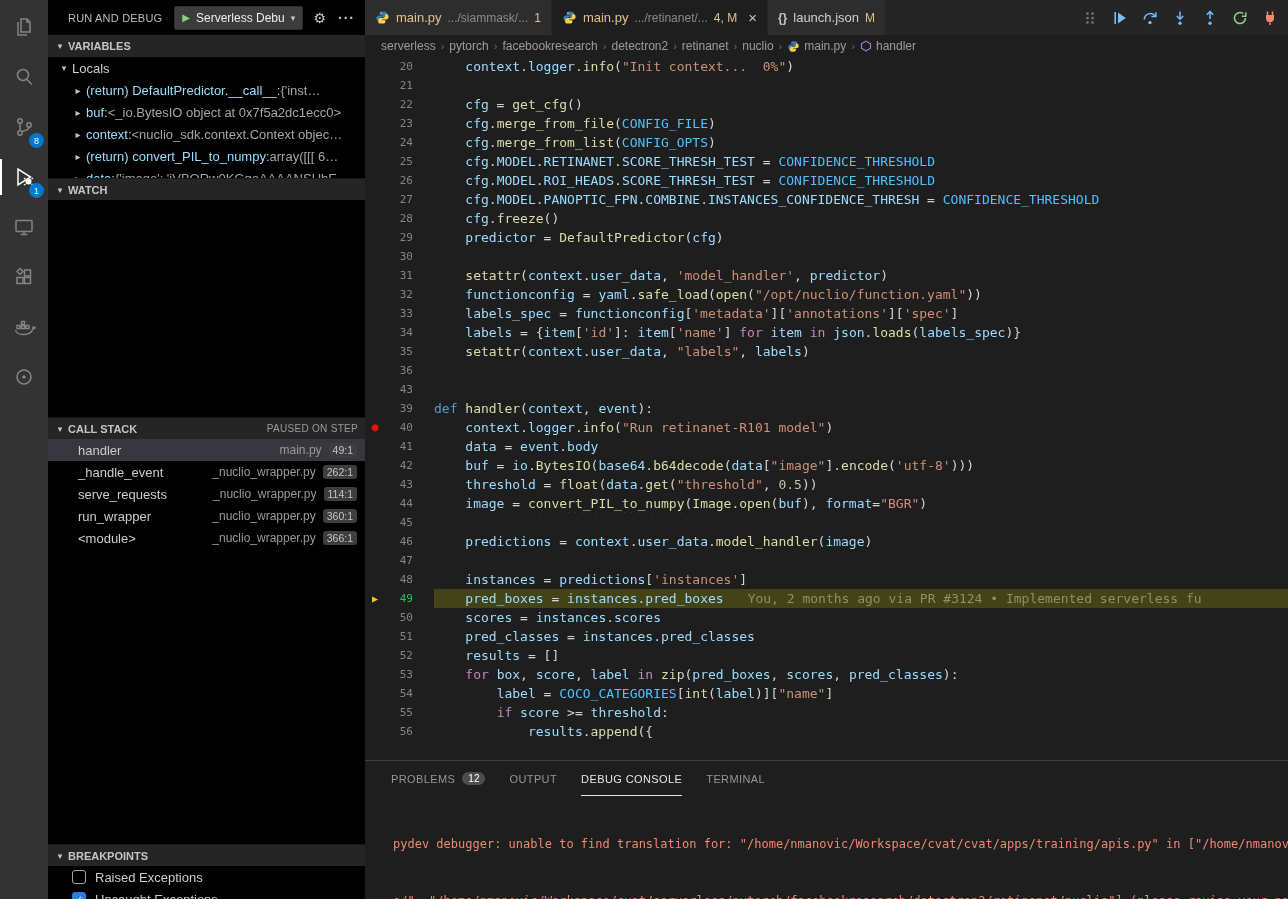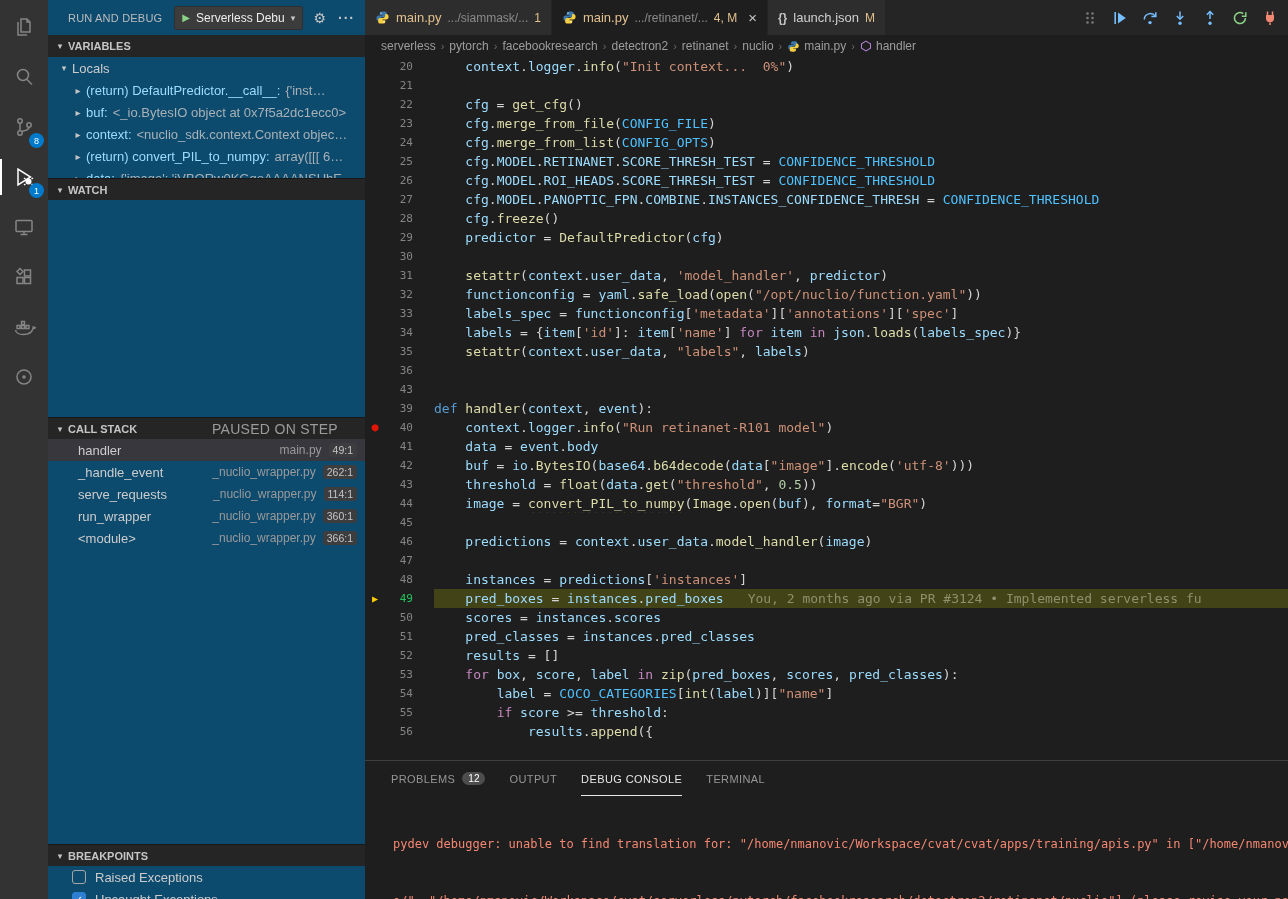--- a/index.html
+++ b/index.html
@@ -10,43 +10,43 @@
   
   .activitybar { width:48px; flex:none; background:#333333; display:flex; flex-direction:column; padding-top:2px; }
   .ab-item { position:relative; height:50px; display:flex; align-items:center; justify-content:center; color:#858585; cursor:pointer; }
   .ab-item.active { color:#ffffff; }
   .ab-item.active::before { content:""; position:absolute; left:0; top:7px; bottom:7px; width:2px; background:#ffffff; }
   .ab-badge { position:absolute; right:4px; bottom:4px; min-width:15px; height:15px; border-radius:9px;
     background:#007acc; color:#fff; font-size:9px; display:flex; align-items:center; justify-content:center; padding:0 3px; }
   .ab-item svg { display:block; }
 
   
-  .sidebar { width:317px; flex:none; background:#0c4a6e; color:#cccccc; display:flex; flex-direction:column; overflow:hidden; }
+  .sidebar { width:317px; flex:none; background:#000000; color:#cccccc; display:flex; flex-direction:column; overflow:hidden; }
   .sb-titlebar { height:35px; flex:none; display:flex; align-items:center; padding:0 10px 0 20px; }
   .sb-title { font-size:11px; color:#bcbcbc; letter-spacing:.2px; white-space:nowrap; }
   .launch-select { margin-left:12px; height:24px; background:#3c3c3c; border:1px solid #2f2f2f; border-radius:2px;
     display:flex; align-items:center; padding:0 7px; gap:6px; font-size:12px; color:#ededed; white-space:nowrap; cursor:pointer; }
   .launch-select .play { color:#89d185; font-size:10px; }
   .launch-select .chev { color:#c5c5c5; font-size:9px; }
   .sb-action { color:#c5c5c5; font-size:14px; cursor:pointer; }
   .sb-action.gear { margin-left:auto; }
   .sb-action.more { margin-left:12px; letter-spacing:1px; font-weight:700; }
 
   .section-header { height:22px; flex:none; display:flex; align-items:center; font-size:11px; font-weight:700;
     color:#c5c5c5; padding-left:4px; background:#252526; cursor:pointer; }
   .section-header.bordered { border-top:1px solid rgba(0,0,0,.35); }
   .twisty { width:16px; flex:none; text-align:center; font-size:9px; color:#c5c5c5; }
-  .status-note { margin-left:auto; margin-right:27px; font-weight:400; font-size:14px; color:#9b9b9b; letter-spacing:.3px; }
+  .status-note { margin-left:auto; margin-right:7px; font-weight:400; font-size:10px; color:#9b9b9b; letter-spacing:.3px; }
 
   .variables-body { height:121px; flex:none; overflow:hidden; }
   .tree-row { height:22px; display:flex; align-items:center; font-size:13px; white-space:nowrap; overflow:hidden; cursor:pointer; }
   .scope-row { padding-left:8px; color:#cccccc; }
   .var-row { padding-left:22px; }
   .var-row .twisty { font-size:10px; }
-  .var-name { color:#9cdcfe; margin-right:5px; flex:none; }
+  .var-name { color:#9cdcfe; flex:none; }
   .var-value { color:#c2c2c2; opacity:.85; overflow:hidden; }
   .watch-body { height:217px; flex:none; }
 
   .stack-body { flex:none; }
   .stack-row { height:22px; display:flex; align-items:center; padding:0 8px 0 30px; font-size:13px; color:#cccccc;
     white-space:nowrap; overflow:hidden; cursor:pointer; }
   .stack-row.selected { background:#37373d; }
   .frame-file { margin-left:auto; color:#9a9a9a; font-size:12px; padding-left:10px; }
   .frame-pos { margin-left:7px; flex:none; background:#3d3d40; border-radius:3px; padding:1px 4px; font-size:10.5px; color:#c5c5c5; }
   .load-link { height:22px; display:flex; align-items:center; justify-content:center; color:#3794ff; font-size:13px; cursor:pointer; }

